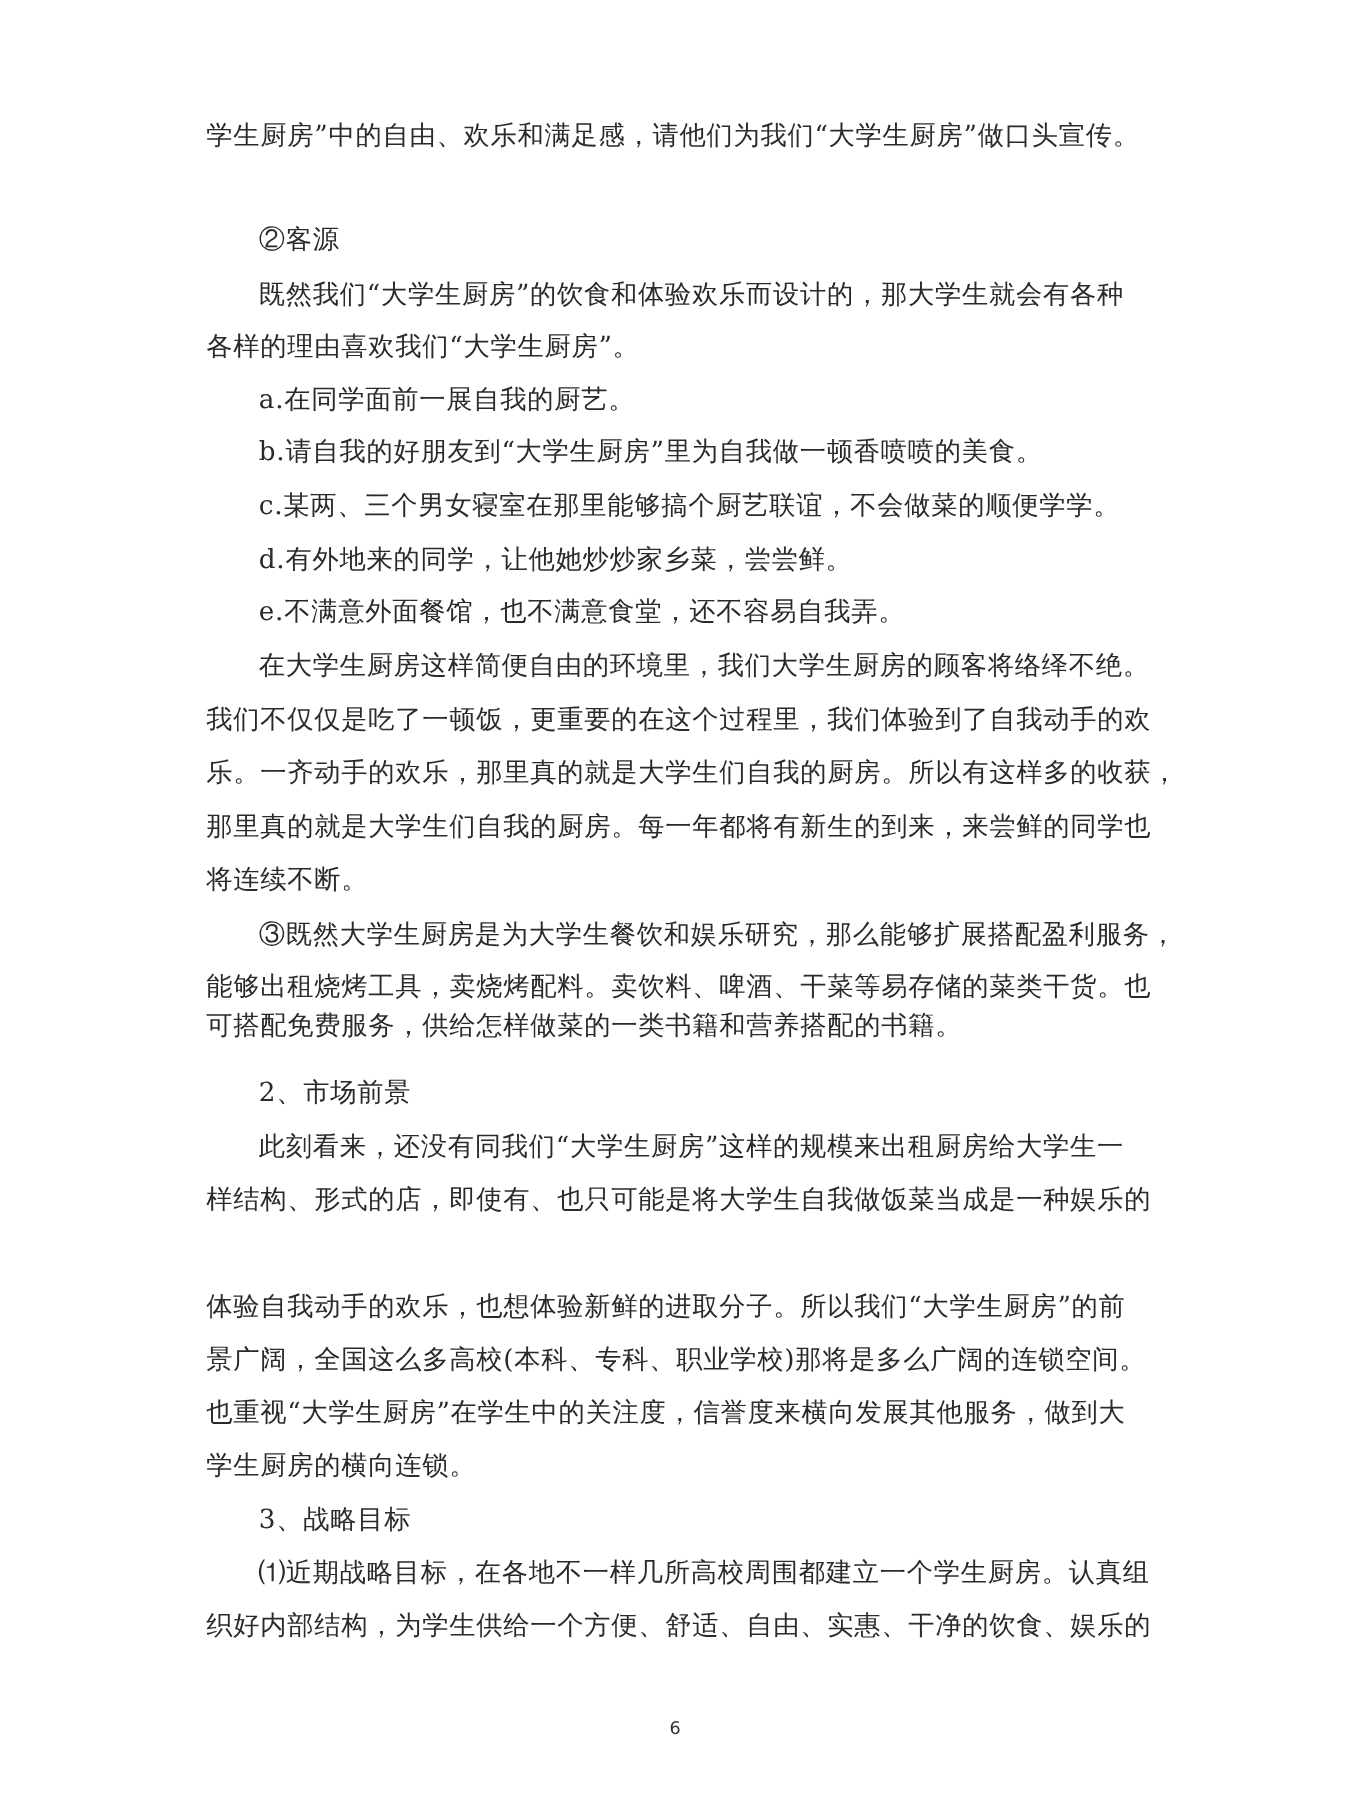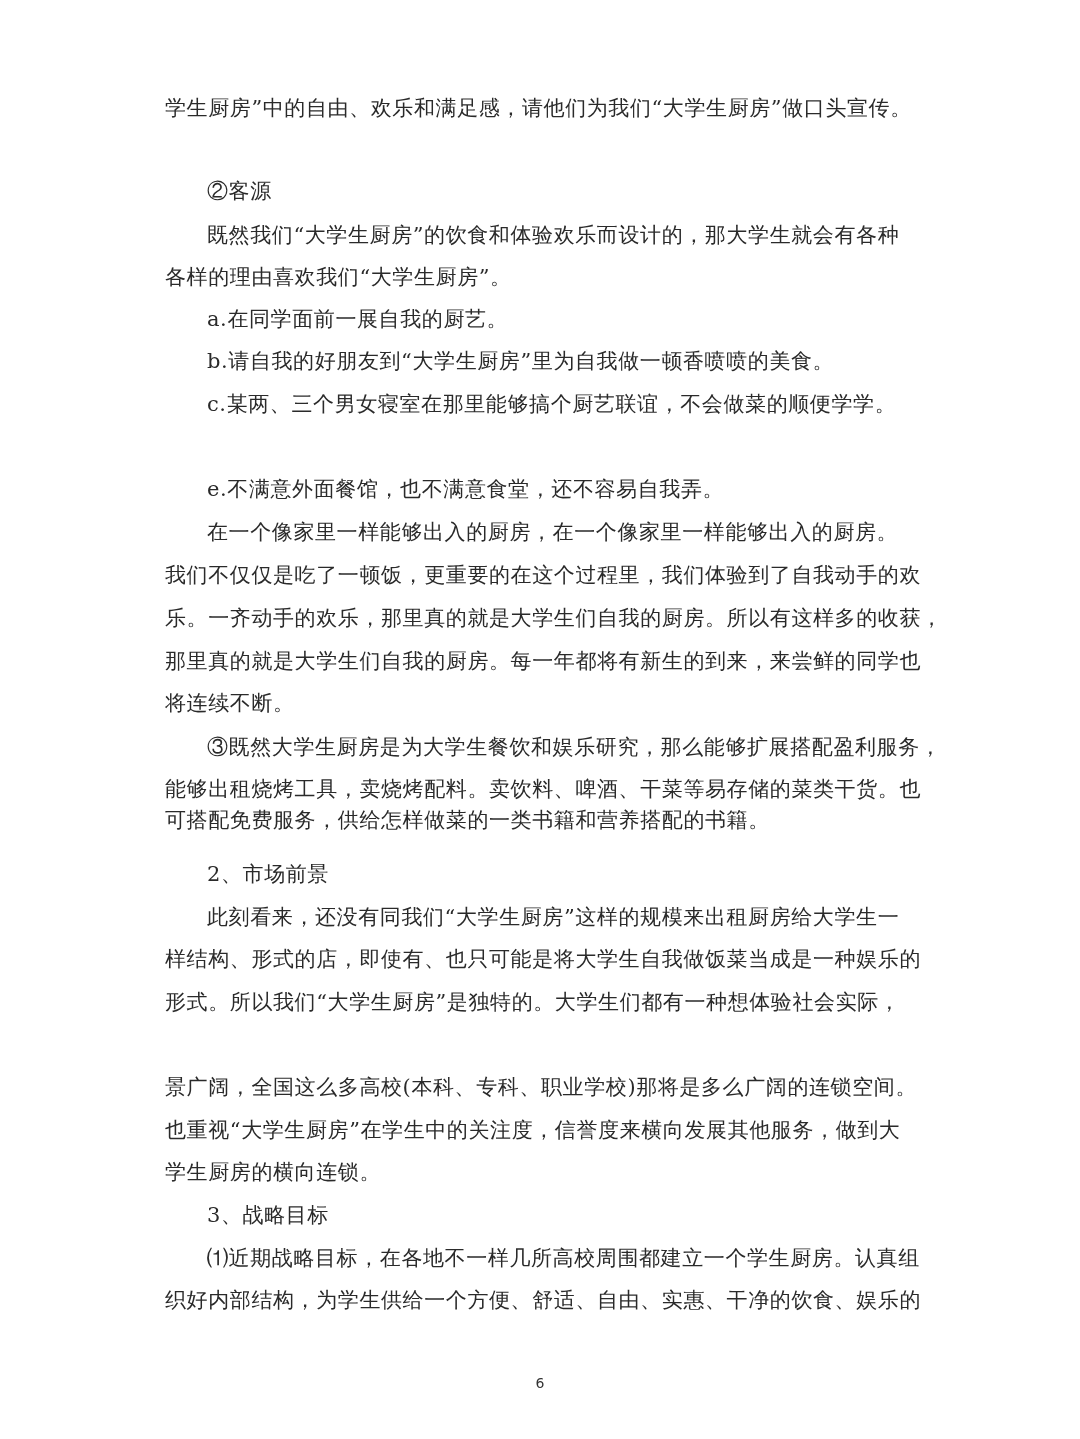--- a/index.html
+++ b/index.html
@@ -31,33 +31,34 @@
 <body>
 
 <div class="page">
   <div class="line" style="top:95px">学生厨房”中的自由、欢乐和满足感，请他们为我们“大学生厨房”做口头宣传。</div>
   <div class="line indent" style="top:178px">②客源</div>
   <div class="line indent" style="top:222px">既然我们“大学生厨房”的饮食和体验欢乐而设计的，那大学生就会有各种</div>
   <div class="line" style="top:264px">各样的理由喜欢我们“大学生厨房”。</div>
   <div class="line indent" style="top:306px">a.在同学面前一展自我的厨艺。</div>
   <div class="line indent" style="top:348px">b.请自我的好朋友到“大学生厨房”里为自我做一顿香喷喷的美食。</div>
   <div class="line indent" style="top:391px">c.某两、三个男女寝室在那里能够搞个厨艺联谊，不会做菜的顺便学学。</div>
+  <div class="line indent" style="top:434px">d.有外地来的同学，让他她炒炒家乡菜，尝尝鲜。</div>
   <div class="line indent" style="top:476px">e.不满意外面餐馆，也不满意食堂，还不容易自我弄。</div>
-  <div class="line indent" style="top:519px">在一个像家里一样能够出入的厨房，在一个像家里一样能够出入的厨房。</div>
+  <div class="line indent" style="top:519px">在大学生厨房这样简便自由的环境里，我们大学生厨房的顾客将络绎不绝。</div>
   <div class="line" style="top:562px">我们不仅仅是吃了一顿饭，更重要的在这个过程里，我们体验到了自我动手的欢</div>
   <div class="line" style="top:605px">乐。一齐动手的欢乐，那里真的就是大学生们自我的厨房。所以有这样多的收获，</div>
   <div class="line" style="top:648px">那里真的就是大学生们自我的厨房。每一年都将有新生的到来，来尝鲜的同学也</div>
   <div class="line" style="top:690px">将连续不断。</div>
   <div class="line indent" style="top:734px">③既然大学生厨房是为大学生餐饮和娱乐研究，那么能够扩展搭配盈利服务，</div>
   <div class="line" style="top:776px">能够出租烧烤工具，卖烧烤配料。卖饮料、啤酒、干菜等易存储的菜类干货。也</div>
   <div class="line" style="top:807px">可搭配免费服务，供给怎样做菜的一类书籍和营养搭配的书籍。</div>
   <div class="line indent" style="top:861px">2、市场前景</div>
   <div class="line indent" style="top:904px">此刻看来，还没有同我们“大学生厨房”这样的规模来出租厨房给大学生一</div>
   <div class="line" style="top:946px">样结构、形式的店，即使有、也只可能是将大学生自我做饭菜当成是一种娱乐的</div>
-  <div class="line" style="top:989px">形式。所以我们“大学生厨房”是独特的。大学生们都有一种想体验社会实际，</div>
+  <div class="line" style="top:1032px">体验自我动手的欢乐，也想体验新鲜的进取分子。所以我们“大学生厨房”的前</div>
   <div class="line" style="top:1074px">景广阔，全国这么多高校(本科、专科、职业学校)那将是多么广阔的连锁空间。</div>
   <div class="line" style="top:1159px">学生厨房的横向连锁。</div>
   <div class="line" style="top:1117px">也重视“大学生厨房”在学生中的关注度，信誉度来横向发展其他服务，做到大</div>
   <div class="line indent" style="top:1202px">3、战略目标</div>
   <div class="line indent" style="top:1245px">⑴近期战略目标，在各地不一样几所高校周围都建立一个学生厨房。认真组</div>
   <div class="line" style="top:1287px">织好内部结构，为学生供给一个方便、舒适、自由、实惠、干净的饮食、娱乐的</div>
 
   <div class="page-number">6</div>
 </div>
 

